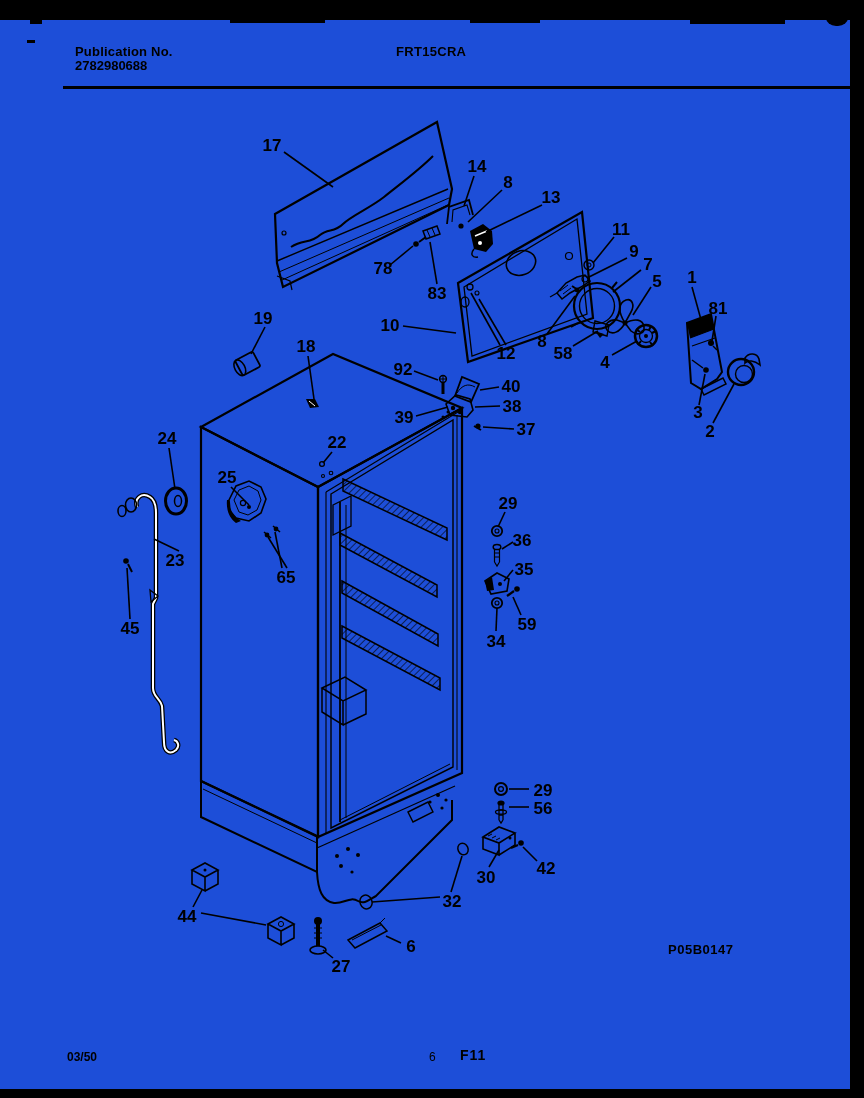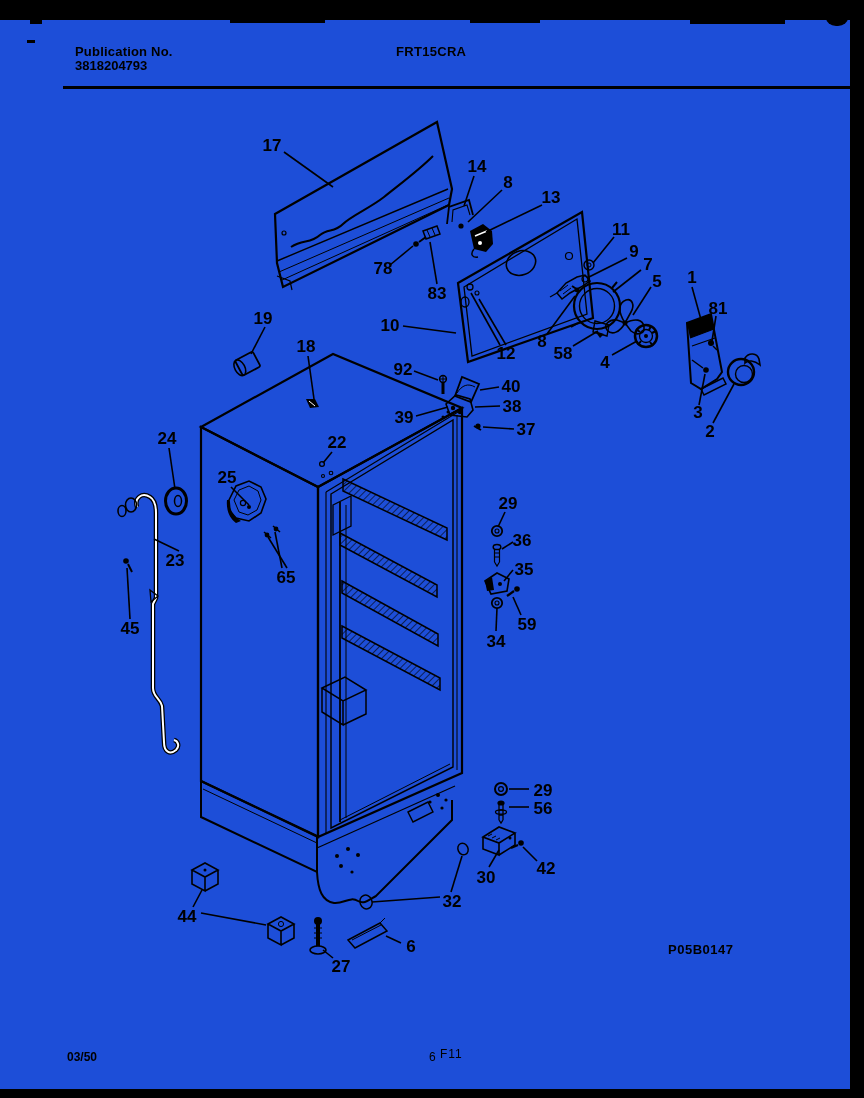--- a/index.html
+++ b/index.html
@@ -7,21 +7,21 @@
         font-family:"Liberation Sans",sans-serif;color:#000;}
   .abs{position:absolute;}
   .artifact{background:#000;}
   .pub-label{position:absolute;left:75px;top:44px;font-size:13px;font-weight:700;letter-spacing:.2px;}
   .pub-num{position:absolute;left:75px;top:58px;font-size:13px;font-weight:700;}
   .model{position:absolute;left:396px;top:44px;font-size:13px;font-weight:700;letter-spacing:.3px;}
   .header-rule{position:absolute;left:63px;top:86px;width:787px;height:3px;background:#000;}
   .plate-code{position:absolute;left:668px;top:942px;font-size:13px;font-weight:700;letter-spacing:.5px;}
   .footer-date{position:absolute;left:67px;top:1050px;font-size:12px;font-weight:700;}
   .footer-page{position:absolute;left:429px;top:1050px;font-size:12px;font-weight:400;}
-  .footer-section{position:absolute;left:440px;top:1047px;font-size:12px;font-weight:400;letter-spacing:1px;}
+  .footer-section{position:absolute;left:460px;top:1047px;font-size:14px;font-weight:700;letter-spacing:1px;}
   svg{position:absolute;left:0;top:0;}
   svg *{vector-effect:none;}
   .ln{stroke:#000;fill:none;}
   .callout{font-family:"Liberation Sans",sans-serif;font-size:17px;font-weight:700;fill:#000;}
   .leader{stroke:#000;stroke-width:1.6;}
 </style>
 </head>
 <body>
 
 <div class="page">
@@ -30,21 +30,21 @@
   <div class="abs artifact" style="left:30px;top:20px;width:12px;height:4px;"></div>
   <div class="abs artifact" style="left:230px;top:20px;width:95px;height:3px;"></div>
   <div class="abs artifact" style="left:470px;top:20px;width:70px;height:3px;"></div>
   <div class="abs artifact" style="left:690px;top:20px;width:95px;height:4px;"></div>
   <div class="abs artifact" style="left:826px;top:8px;width:22px;height:18px;border-radius:40% 60% 50% 50%;"></div>
   <div class="abs artifact" style="left:27px;top:40px;width:8px;height:3px;"></div>
   <div class="abs artifact" style="left:850px;top:0;width:14px;height:1098px;"></div>
   <div class="abs artifact" style="left:0;top:1089px;width:864px;height:9px;"></div>
 
   <div class="pub-label">Publication No.</div>
-  <div class="pub-num">3818204793</div>
+  <div class="pub-num">2782980688</div>
   <div class="model">FRT15CRA</div>
   <div class="header-rule"></div>
 
   <svg id="diagram-svg" width="864" height="1098" viewBox="0 0 864 1098">
     <defs>
       <pattern id="hatch" width="5" height="5" patternUnits="userSpaceOnUse" patternTransform="rotate(45)">
         <line x1="0" y1="0" x2="0" y2="5" stroke="#000" stroke-width="1.2"></line>
       </pattern>
     </defs>
 

